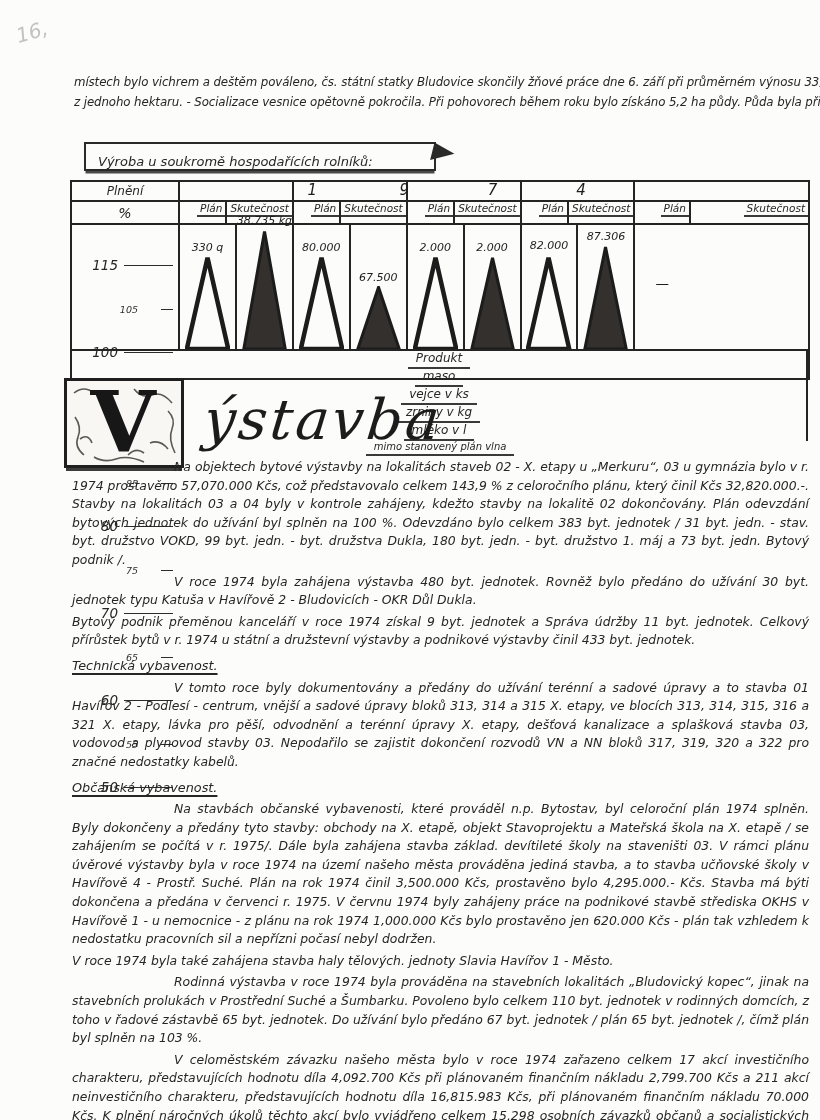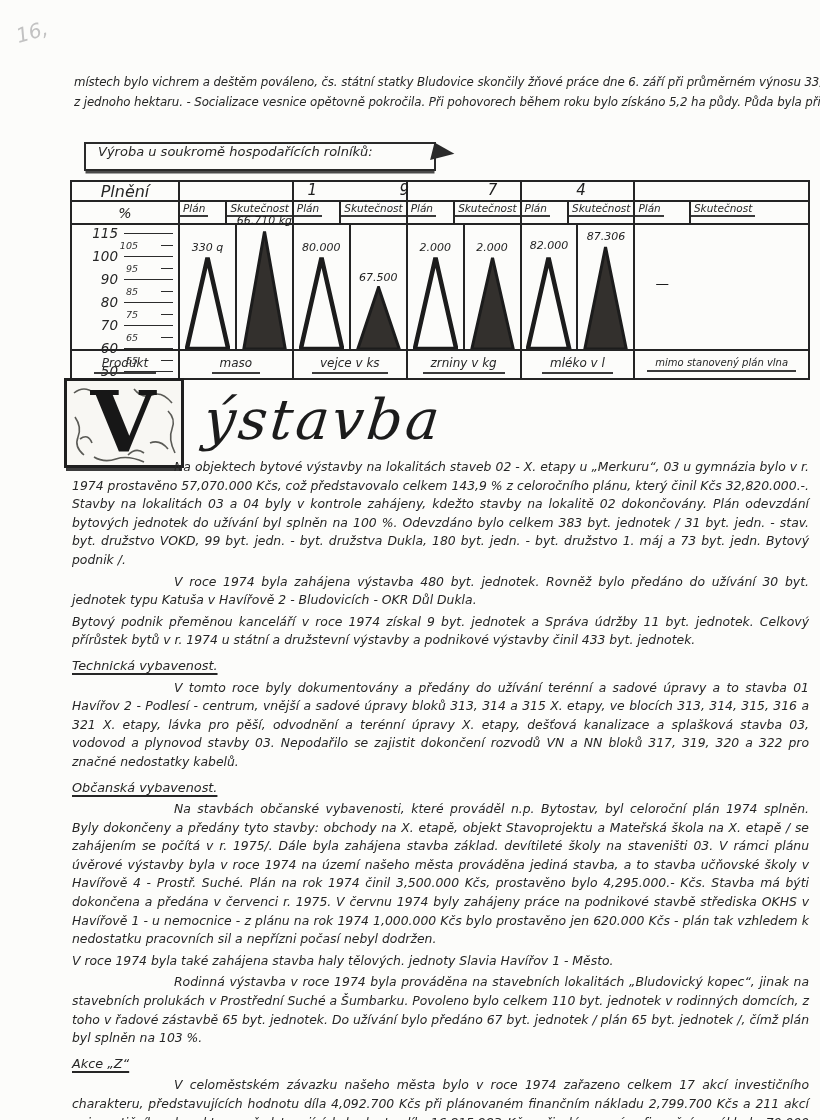--- a/index.html
+++ b/index.html
@@ -12,50 +12,50 @@
   .pageno{position:absolute;left:16px;top:20px;font-size:20px;color:#c2c2c2;
           transform:rotate(-16deg);font-style:italic;}
 
   
   .intro{position:absolute;left:74px;top:72px;width:736px;font-size:11.8px;line-height:20px;
          letter-spacing:-0.1px;white-space:nowrap;}
 
   
   .chart{position:absolute;left:70px;top:142px;width:740px;}
   .banner{position:relative;width:336px;height:25px;border:2.5px solid #2a2a2a;margin-left:14px;
-          display:flex;align-items:flex-start;padding-left:12px;font-size:13px;
+          display:flex;align-items:flex-end;padding-left:12px;font-size:13px;
           box-shadow:0 4px 0 -1.5px #4a4a4a;background:#fcfcfa;}
   .banner:after{content:"";position:absolute;right:-20px;top:1px;width:0;height:0;
           border-left:22px solid #2a2a2a;border-top:6px solid transparent;
           border-bottom:12px solid transparent;transform:rotate(14deg);}
   .tbl{margin-top:9px;border:2.5px solid #242424;background:#fcfcfa;}
   .trow{display:flex;position:relative;}
   .c-axis{flex:0 0 14.4%;border-right:2.5px solid #242424;position:relative;}
   .grp{flex:0 0 15.2%;display:flex;border-right:2.5px solid #242424;}
   .grp.last{flex:1;border-right:none;}
   .sub{flex:1;position:relative;}
   .sub + .sub{border-left:2px solid #242424;}
   .grp.last .sub.plan{flex:0 0 31%;}
   .r-year{height:18px;border-bottom:2px solid #242424;}
   .r-head{height:21px;border-bottom:2.5px solid #242424;}
   .r-body{height:124px;border-bottom:2.5px solid #242424;}
-  .r-prod{height:27px;}
-  .hcell{display:flex;align-items:center;justify-content:flex-start;font-size:10.5px;font-style:italic;
+  .r-prod{height:27px;flex-direction:column;}
+  .hcell{display:flex;align-items:center;justify-content:flex-end;font-size:10.5px;font-style:italic;
          width:100%;}
   .hcell span{border-bottom:2px solid #3a3a3a;padding:0 3px 1px;}
   .plneni{display:flex;align-items:center;justify-content:center;height:100%;
-          font-size:16px;font-style:italic;}
+          font-size:12px;font-style:italic;}
   .pct{display:flex;align-items:center;justify-content:center;height:100%;
        font-size:14px;font-style:italic;}
   .year-digit{position:absolute;top:-1px;font-size:15px;font-style:italic;color:#1e1e1e;}
   .yd0{left:32%;} .yd1{left:44.5%;} .yd2{left:56.5%;} .yd3{left:68.5%;}
 
   
   .axis{position:absolute;inset:2px 0 0 0;display:flex;flex-direction:column;}
-  .axis-row{display:flex;align-items:center;flex:1;}
+  .axis-row{display:flex;align-items:center;flex:1;margin-top:32px;}
   .axis-num{flex:0 0 46px;text-align:right;font-size:13.5px;font-style:italic;line-height:1;}
   .axis-line{flex:1;border-bottom:1.6px solid #2c2c2c;margin:0 5px 0 6px;}
   .axis-row.minor .axis-num{flex:0 0 66px;font-size:9.5px;color:#303030;}
   .axis-row.minor .axis-line{flex:0 0 12px;margin-left:auto;margin-right:5px;}
 
   
   .tri-cell{position:absolute;inset:0;}
   .tri{position:absolute;bottom:0;left:9%;width:82%;}
   .tri.outline polygon{fill:#fcfcfa;stroke:#1c1c1c;stroke-width:4.5px;}
   .tri.filled polygon{fill:#33302d;stroke:#1c1c1c;stroke-width:3px;}
@@ -262,21 +262,21 @@
                   <polygon points="50,2 4,100 96,100" vector-effect="non-scaling-stroke"></polygon>
                 </svg>
                 <span class="tri-label" style="bottom: 95px; margin-top: 31px;">330 q</span>
               </div>
             </div>
             <div class="sub">
               <div class="tri-cell">
                 <svg viewBox="0 0 100 100" preserveAspectRatio="none" class="tri filled" style="height: 120px;">
                   <polygon points="50,2 4,100 96,100" vector-effect="non-scaling-stroke"></polygon>
                 </svg>
-                <span class="tri-label" style="bottom: 122px;">66.710 kg</span>
+                <span class="tri-label" style="bottom: 122px;">38.735 kg</span>
               </div>
             </div>
           </div>
         <div class="grp">
             <div class="sub">
               <div class="tri-cell">
                 <svg viewBox="0 0 100 100" preserveAspectRatio="none" class="tri outline" style="height: 93px;">
                   <polygon points="50,2 4,100 96,100" vector-effect="non-scaling-stroke"></polygon>
                 </svg>
                 <span class="tri-label" style="bottom: 95px;">80.000</span>
@@ -394,17 +394,16 @@
   <div class="content hw">
     <p>Na objektech bytové výstavby na lokalitách staveb 02 - X. etapy u „Merkuru“, 03 u gymnázia bylo v r. 1974 prostavěno 57,070.000 Kčs, což představovalo celkem 143,9 % z celoročního plánu, který činil Kčs 32,820.000.-. Stavby na lokalitách 03 a 04 byly v kontrole zahájeny, kdežto stavby na lokalitě 02 dokončovány. Plán odevzdání bytových jednotek do užívání byl splněn na 100 %. Odevzdáno bylo celkem 383 byt. jednotek / 31 byt. jedn. - stav. byt. družstvo VOKD, 99 byt. jedn. - byt. družstva Dukla, 180 byt. jedn. - byt. družstvo 1. máj a 73 byt. jedn. Bytový podnik /.</p>
     <p>V roce 1974 byla zahájena výstavba 480 byt. jednotek. Rovněž bylo předáno do užívání 30 byt. jednotek typu Katuša v Havířově 2 - Bludovicích - OKR Důl Dukla.</p>
     <p class="noindent">Bytový podnik přeměnou kanceláří v roce 1974 získal 9 byt. jednotek a Správa údržby 11 byt. jednotek. Celkový přírůstek bytů v r. 1974 u státní a družstevní výstavby a podnikové výstavby činil 433 byt. jednotek.</p>
     <h3>Technická vybavenost.</h3>
     <p>V tomto roce byly dokumentovány a předány do užívání terénní a sadové úpravy a to stavba 01 Havířov 2 - Podlesí - centrum, vnější a sadové úpravy bloků 313, 314 a 315 X. etapy, ve blocích 313, 314, 315, 316 a 321 X. etapy, lávka pro pěší, odvodnění a terénní úpravy X. etapy, dešťová kanalizace a splašková stavba 03, vodovod a plynovod stavby 03. Nepodařilo se zajistit dokončení rozvodů VN a NN bloků 317, 319, 320 a 322 pro značné nedostatky kabelů.</p>
     <h3>Občanská vybavenost.</h3>
     <p>Na stavbách občanské vybavenosti, které prováděl n.p. Bytostav, byl celoroční plán 1974 splněn. Byly dokončeny a předány tyto stavby: obchody na X. etapě, objekt Stavoprojektu a Mateřská škola na X. etapě / se zahájením se počítá v r. 1975/. Dále byla zahájena stavba základ. devítileté školy na staveništi 03. V rámci plánu úvěrové výstavby byla v roce 1974 na území našeho města prováděna jediná stavba, a to stavba učňovské školy v Havířově 4 - Prostř. Suché. Plán na rok 1974 činil 3,500.000 Kčs, prostavěno bylo 4,295.000.- Kčs. Stavba má býti dokončena a předána v červenci r. 1975. V červnu 1974 byly zahájeny práce na podnikové stavbě střediska OKHS v Havířově 1 - u nemocnice - z plánu na rok 1974 1,000.000 Kčs bylo prostavěno jen 620.000 Kčs - plán tak vzhledem k nedostatku pracovních sil a nepřízni počasí nebyl dodržen.</p>
     <p class="noindent">V roce 1974 byla také zahájena stavba haly tělových. jednoty Slavia Havířov 1 - Město.</p>
     <p>Rodinná výstavba v roce 1974 byla prováděna na stavebních lokalitách „Bludovický kopec“, jinak na stavebních prolukách v Prostřední Suché a Šumbarku. Povoleno bylo celkem 110 byt. jednotek v rodinných domcích, z toho v řadové zástavbě 65 byt. jednotek. Do užívání bylo předáno 67 byt. jednotek / plán 65 byt. jednotek /, čímž plán byl splněn na 103 %.</p>
-    <h3>Akce „Z“</h3>
     <p>V celoměstském závazku našeho města bylo v roce 1974 zařazeno celkem 17 akcí investičního charakteru, představujících hodnotu díla 4,092.700 Kčs při plánovaném finančním nákladu 2,799.700 Kčs a 211 akcí neinvestičního charakteru, představujících hodnotu díla 16,815.983 Kčs, při plánovaném finančním nákladu 70.000 Kčs. K plnění náročných úkolů těchto akcí bylo vyjádřeno celkem 15.298 osobních závazků občanů a socialistických úmluv, a to 52 se společenskými organizacemi, 48</p>
   </div>
 
 </div>
 
 </body></html>

